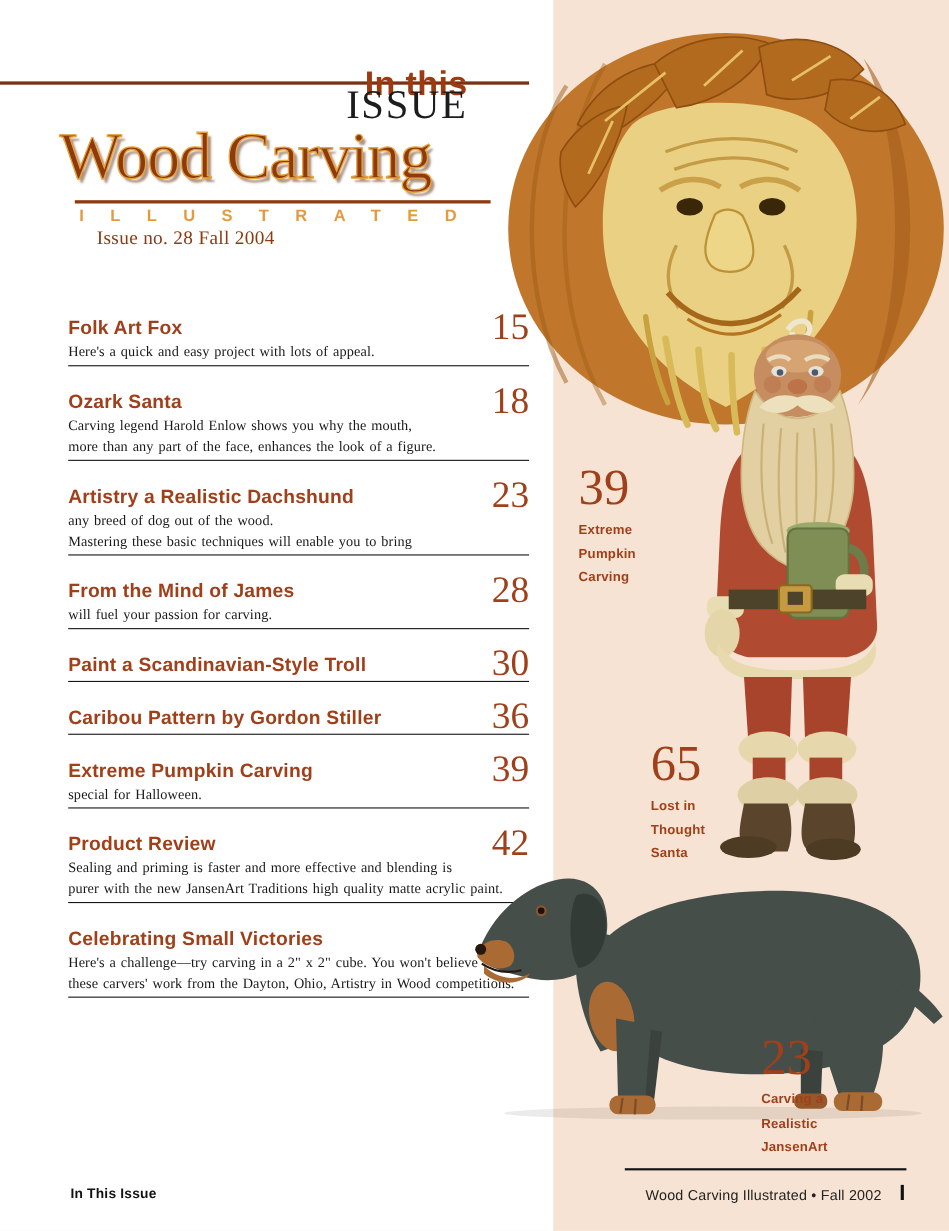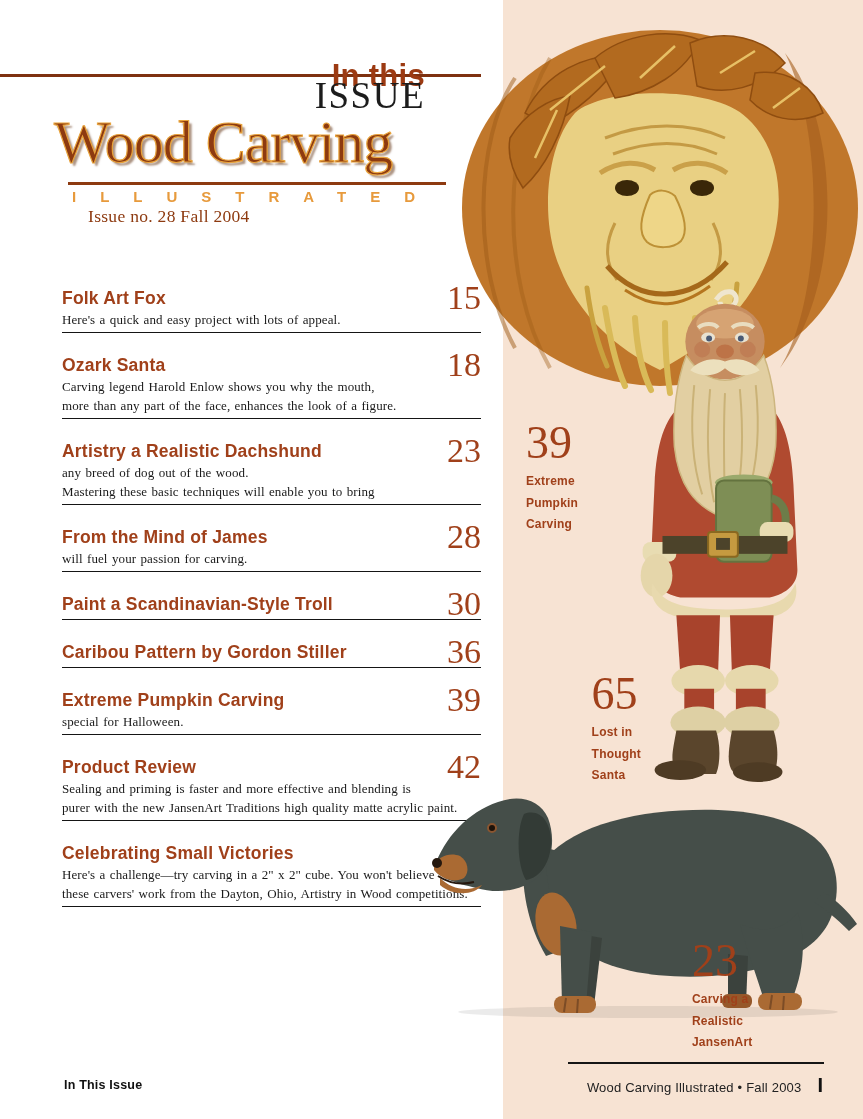--- a/index.html
+++ b/index.html
@@ -261,16 +261,16 @@
     <div class="cap-lines">
         <div class="cap-line">Carving a</div>
         <div class="cap-line">Realistic</div>
         <div class="cap-line">JansenArt</div>
       </div>
   </div>
 
   <div class="footer-left">In This Issue</div>
   <div class="footer-rule"></div>
   <div class="footer-right">
-    <span class="footer-right-text">Wood Carving Illustrated • Fall 2003</span>
+    <span class="footer-right-text">Wood Carving Illustrated • Fall 2002</span>
     <span class="footer-page-num">I</span>
   </div>
 </div>
 
 </body></html>

